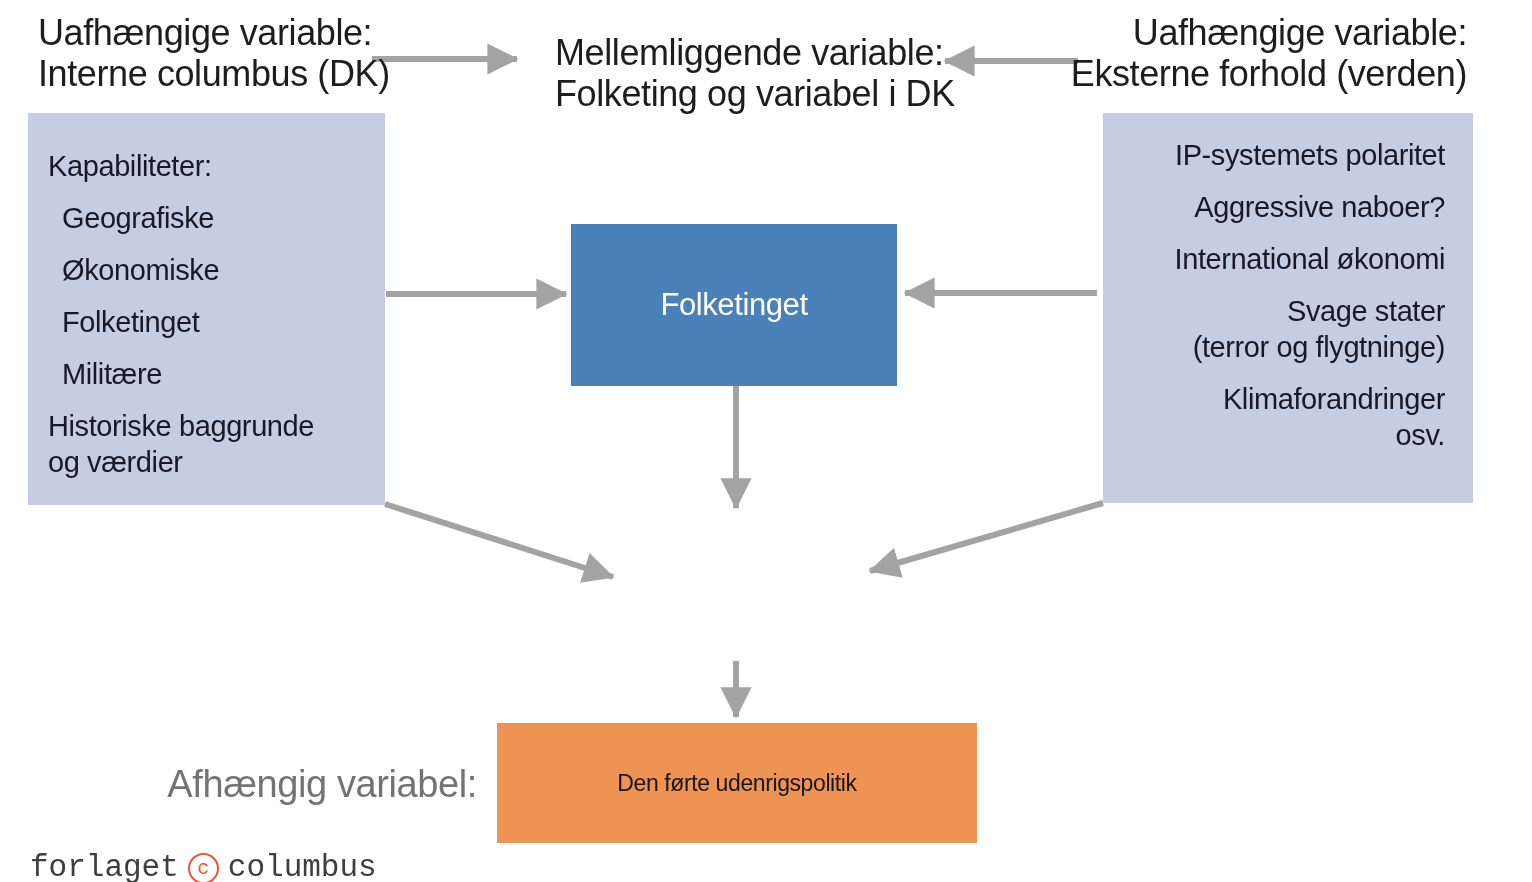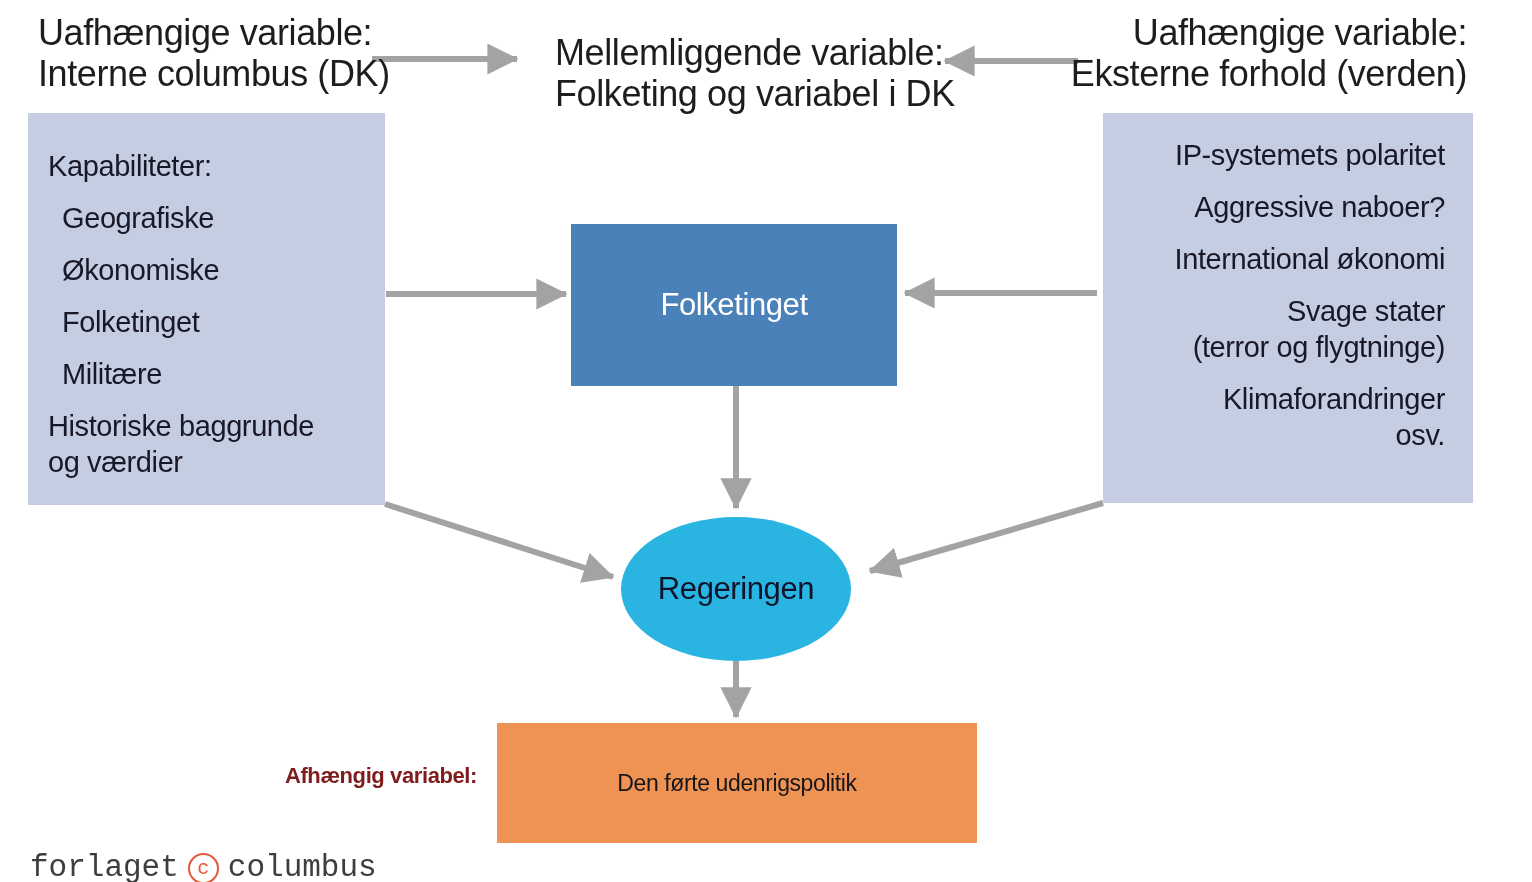--- a/index.html
+++ b/index.html
@@ -68,23 +68,22 @@
     font-size: 31px; letter-spacing: -0.4px; color: #12122a;
   }
   .node-policy {
     left: 497px; top: 723px; width: 480px; height: 120px;
     background: var(--policy-orange, #ef9355);
     display: flex; align-items: center; justify-content: center;
     font-size: 23px; letter-spacing: -0.4px; color: #161616;
   }
   .dependent-label {
     right: 1055px; top: 763px;
-    font-size: 22px; letter-spacing: -0.4px; color: #7f1d1d;
+    font-size: 38px; letter-spacing: -0.4px; color: #737373;
     white-space: nowrap;
-    font-weight: bold;
   }
 
   
   svg.arrows {
     position: absolute;
     left: 0; top: 0;
     width: 1532px; height: 882px;
     pointer-events: none;
   }
 
@@ -164,23 +163,20 @@
     <div class="panel-item">International økonomi</div>
     <div class="panel-item tight">Svage stater</div>
     <div class="panel-item">(terror og flygtninge)</div>
     <div class="panel-item tight">Klimaforandringer</div>
     <div class="panel-item tight">osv.</div>
   </div>
 
   <div class="abs node-parliament">
     <span>Folketinget</span>
   </div>
-  <div class="abs node-government">
-    <span>Regeringen</span>
-  </div>
   <div class="abs node-policy">
     <span>Den førte udenrigspolitik</span>
   </div>
 
   <div class="abs dependent-label">Afhængig variabel:</div>
 
   <div class="abs logo">
     <span>forlaget</span>
     <span class="copy-circle">
       <span>c</span>

